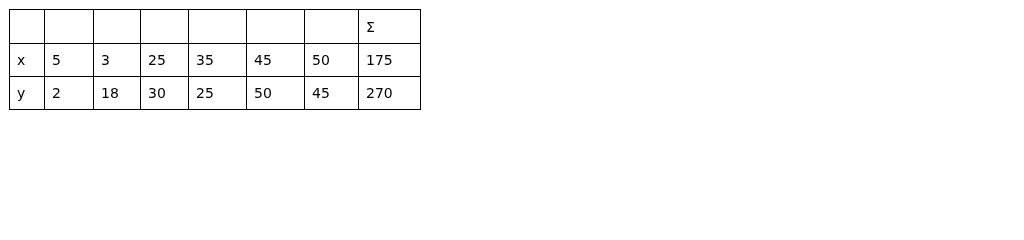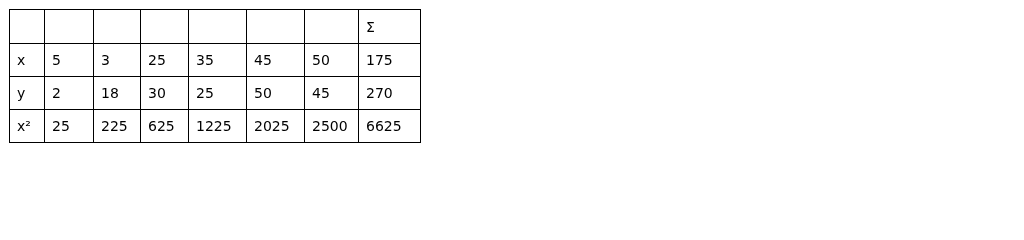--- a/index.html
+++ b/index.html
@@ -95,29 +95,19 @@
         <td>y</td>
         <td>2</td>
         <td>18</td>
         <td>30</td>
         <td>25</td>
         <td>50</td>
         <td>45</td>
         <td>270</td>
       </tr>
 
-      <tr>
-        <td>x²</td>
-        <td>25</td>
-        <td>225</td>
-        <td>625</td>
-        <td>1225</td>
-        <td>2025</td>
-        <td>2500</td>
-        <td>6625</td>
-      </tr>
 
 
 
     </tbody>
   </table>
 
 </div>
 
 </body></html>

